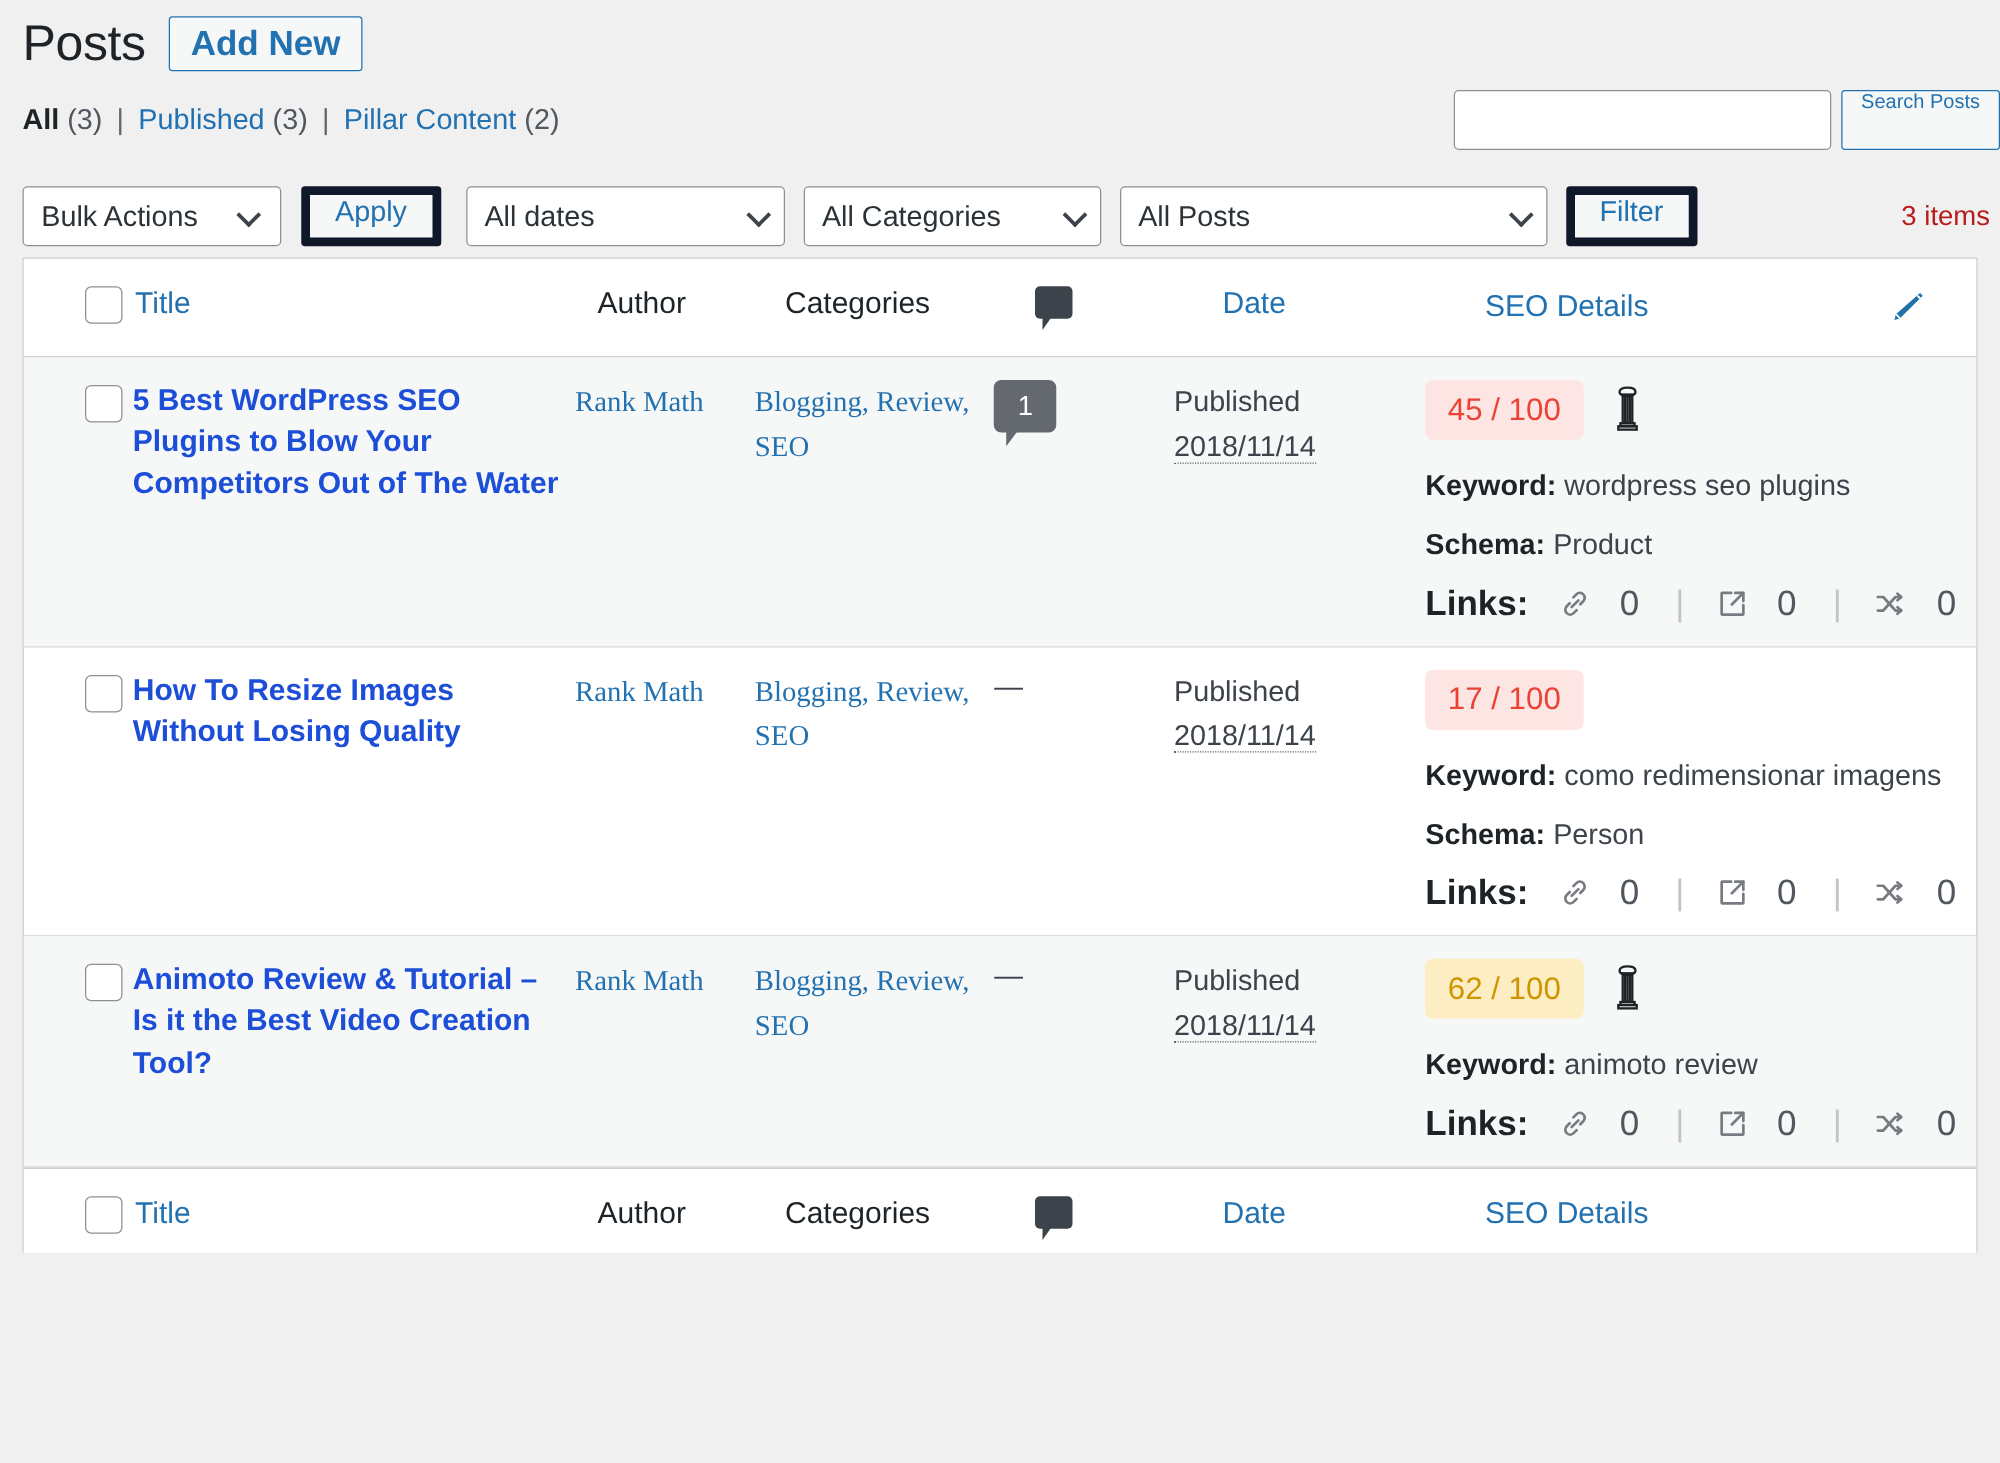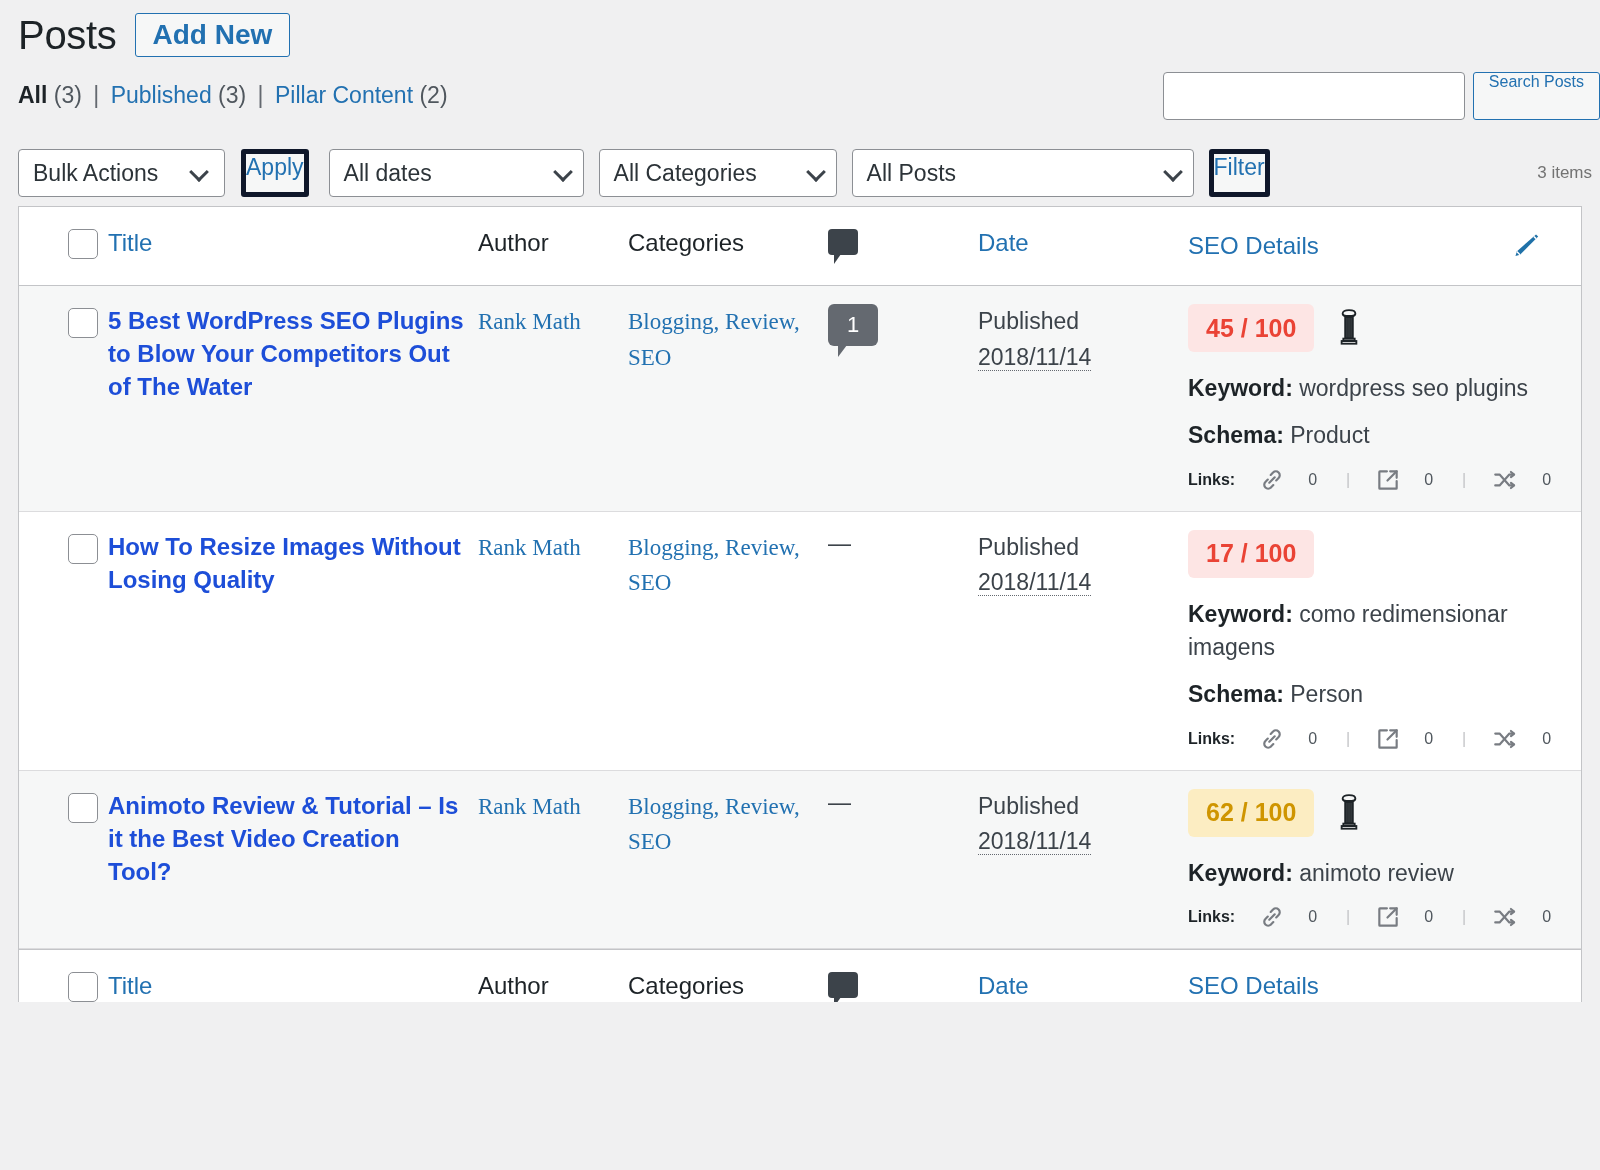--- a/index.html
+++ b/index.html
@@ -77,30 +77,30 @@
     margin-top: -8px;
     border-right: 3px solid #3c434a; border-bottom: 3px solid #3c434a;
     transform: rotate(45deg);
   }
   .tn-select.bulk { width: 207px; padding-right: 34px; }
   .tn-select.bulk .caret { right: 18px; }
   .tn-select.dates { width: 255px; margin-left: 20px; }
   .tn-select.cats  { width: 238px; margin-left: 15px; }
   .tn-select.posts { width: 342px; margin-left: 15px; }
   .tn-btn {
-    height: 48px; padding: 0 0;
-    border: 5px solid #0f172a; border-radius: 3px;
+    height: 48px; padding: 0 20px;
+    border: 7px solid #0f172a; border-radius: 3px;
     background: #f6f7f7; color: #2271b1;
     font-size: 23px; cursor: pointer; white-space: nowrap;
   }
   .tn-btn.apply { margin-left: 16px; }
   .tn-btn.filter { margin-left: 15px; }
   .items-count {
     position: absolute; right: 8px; top: 50%; transform: translateY(-50%);
-    font-size: 17px; color: #737373;
+    font-size: 22px; color: #b91c1c;
   }
 
   
   .wp-table {
     margin: 0 18px 0 18px;
     width: 1564px;
     background: #fff;
     border: 1px solid #c3c4c7;
     border-radius: 0;
   }
@@ -173,31 +173,31 @@
     width: 0; height: 0;
     border-left: 7px solid #3c434a;
     border-bottom: 10px solid transparent;
   }
 
   
   .score-line { display: flex; align-items: center; gap: 18px; margin-bottom: 20px; }
   .score-badge {
     display: inline-flex; align-items: center; justify-content: center;
     height: 48px; padding: 0 18px; border-radius: 6px;
-    font-size: 25px; font-weight: bold; white-space: nowrap;
+    font-size: 25px; font-weight: normal; white-space: nowrap;
   }
   .score-badge.bad  { background: #fde5e4; color: #ea4335; }
   .score-badge.ok   { background: #fcedc2; color: #cf9500; }
   .seo-line {
     font-size: 23px; color: #3c434a; line-height: 1.45; margin-bottom: 14px;
   }
   .seo-line b { font-weight: bold; color: #1d2327; }
   .links-line {
     display: flex; align-items: center; gap: 16px;
-    font-size: 16px; color: #3c434a;
+    font-size: 28px; color: #3c434a;
   }
   .links-line b { font-weight: bold; color: #1d2327; margin-right: 8px; }
   .links-line .lk-num { color: #50575e; margin: 0 4px 0 7px; }
   .links-line .lk-sep { color: #c3c4c7; margin: 0 9px; }
   .links-line svg { display: block; }
   .pillar-ico { display: inline-block; }
 </style>
 </head>
 <body>
 

